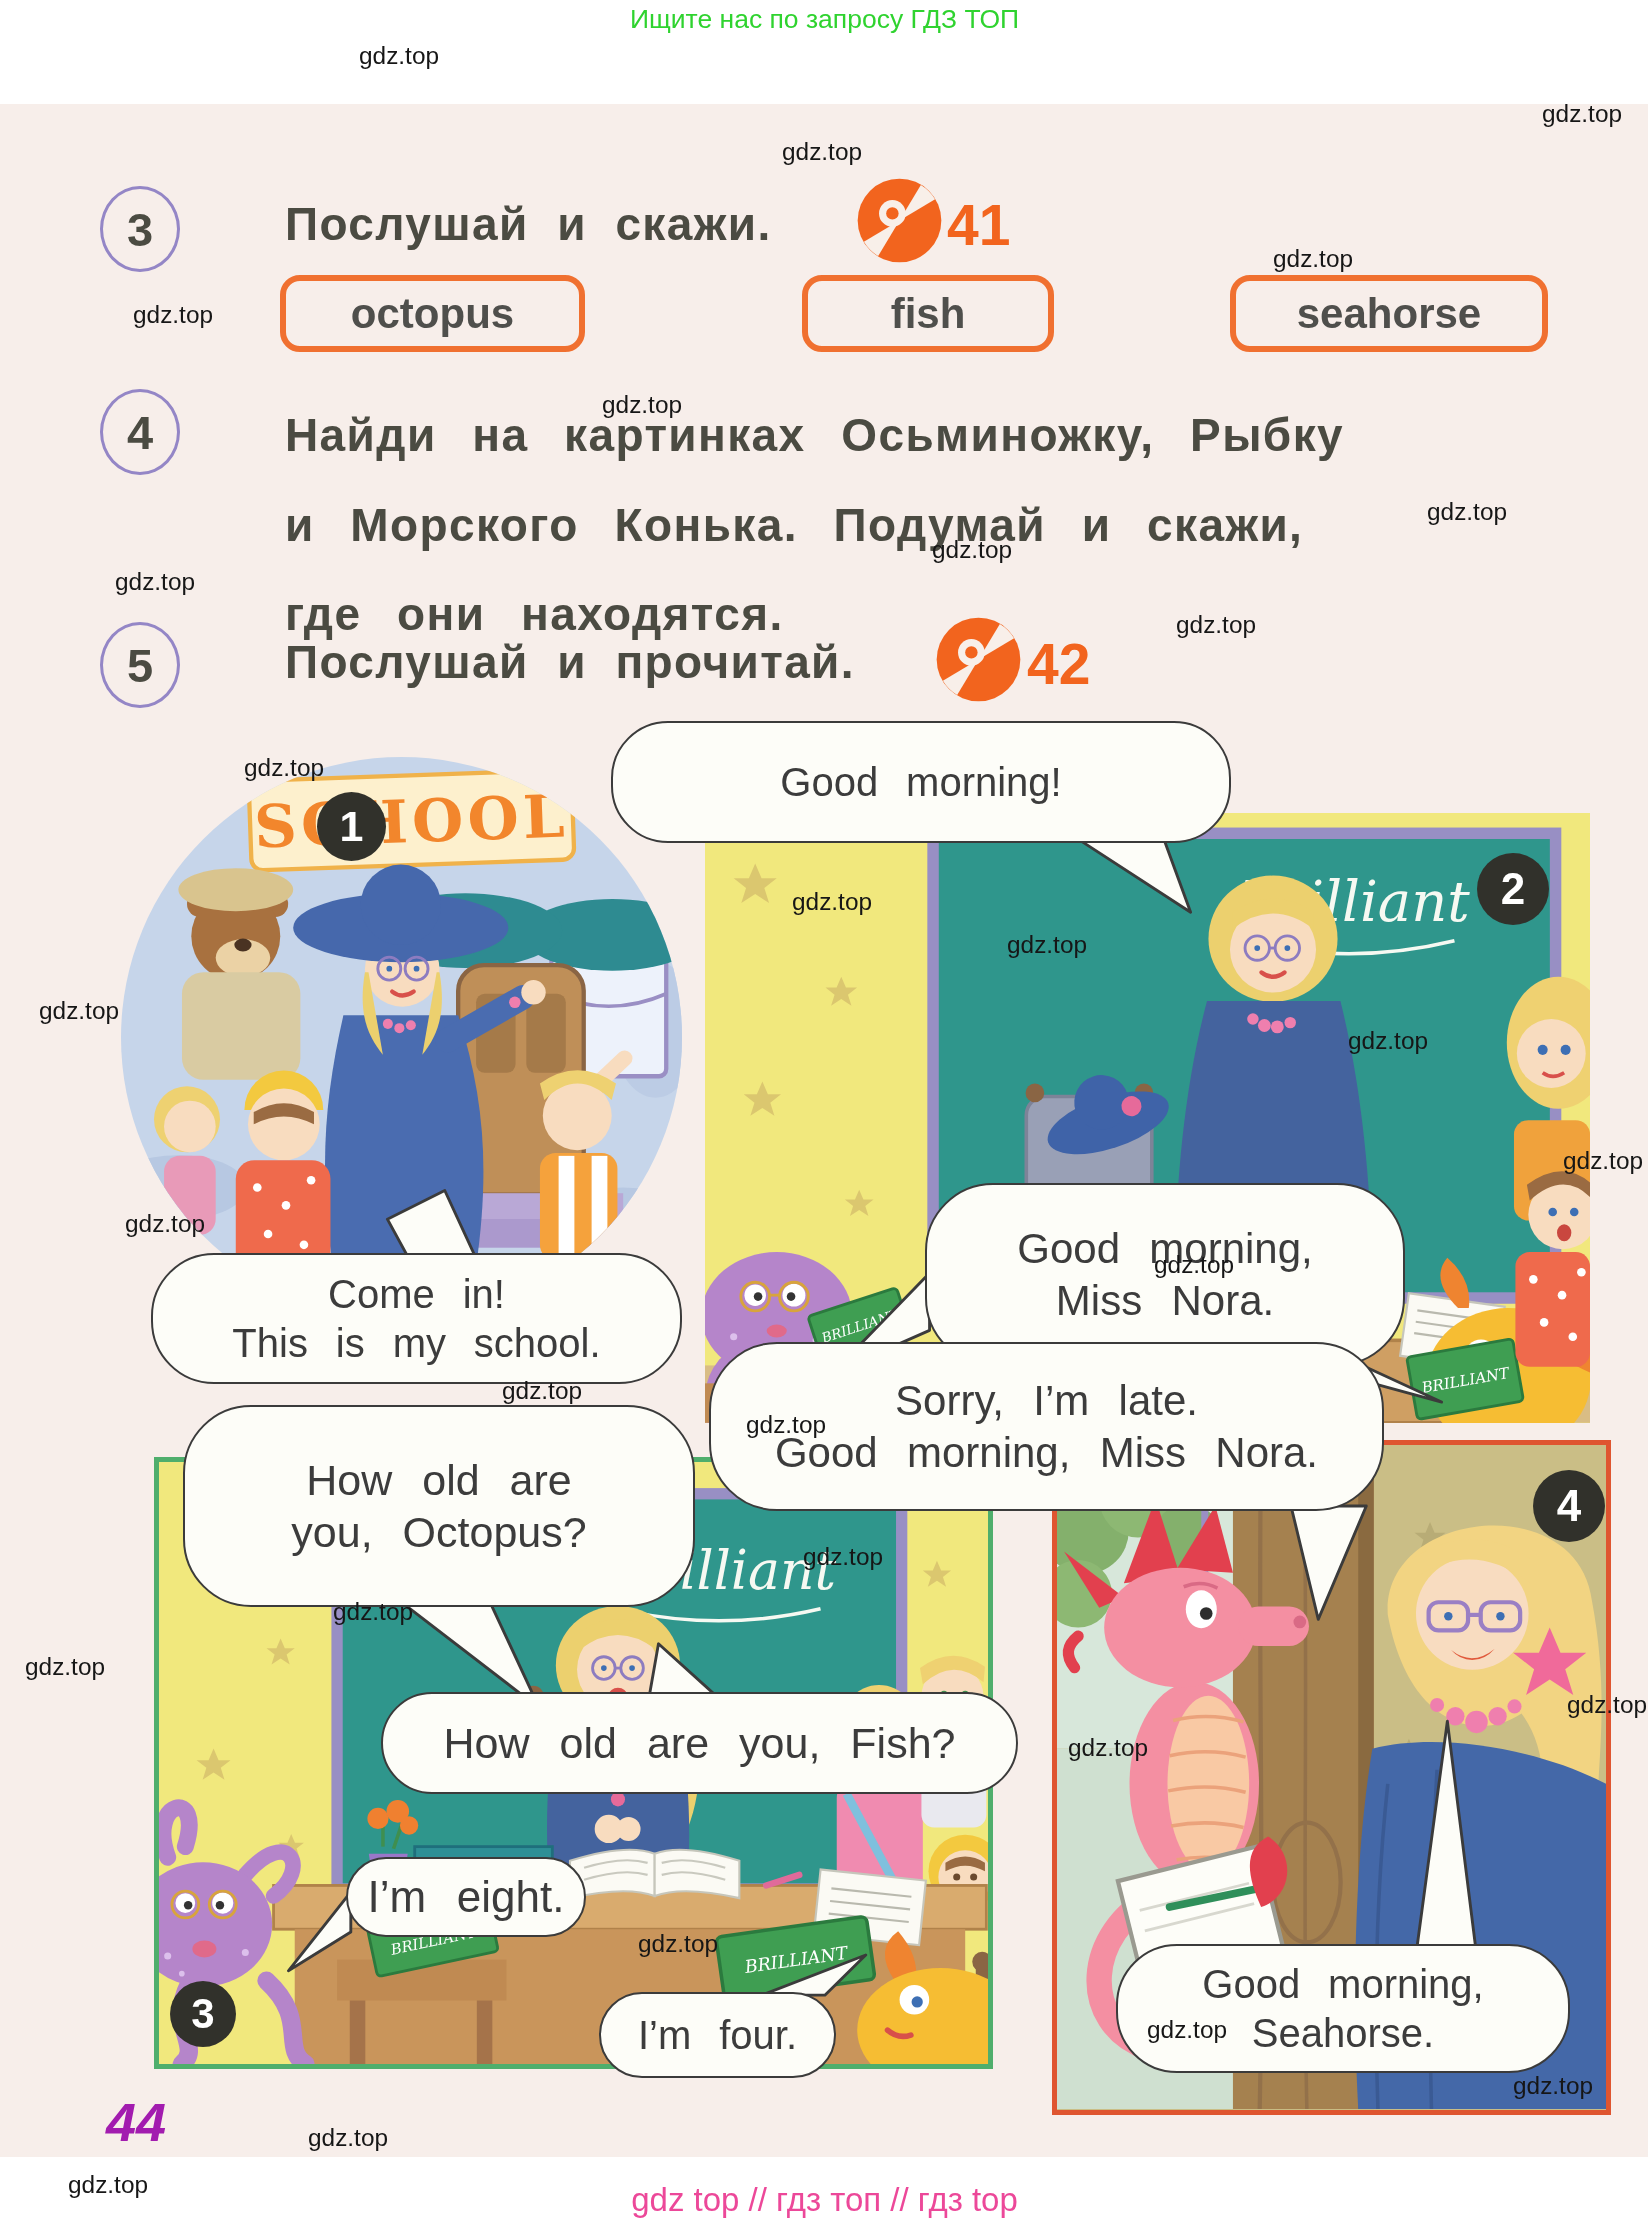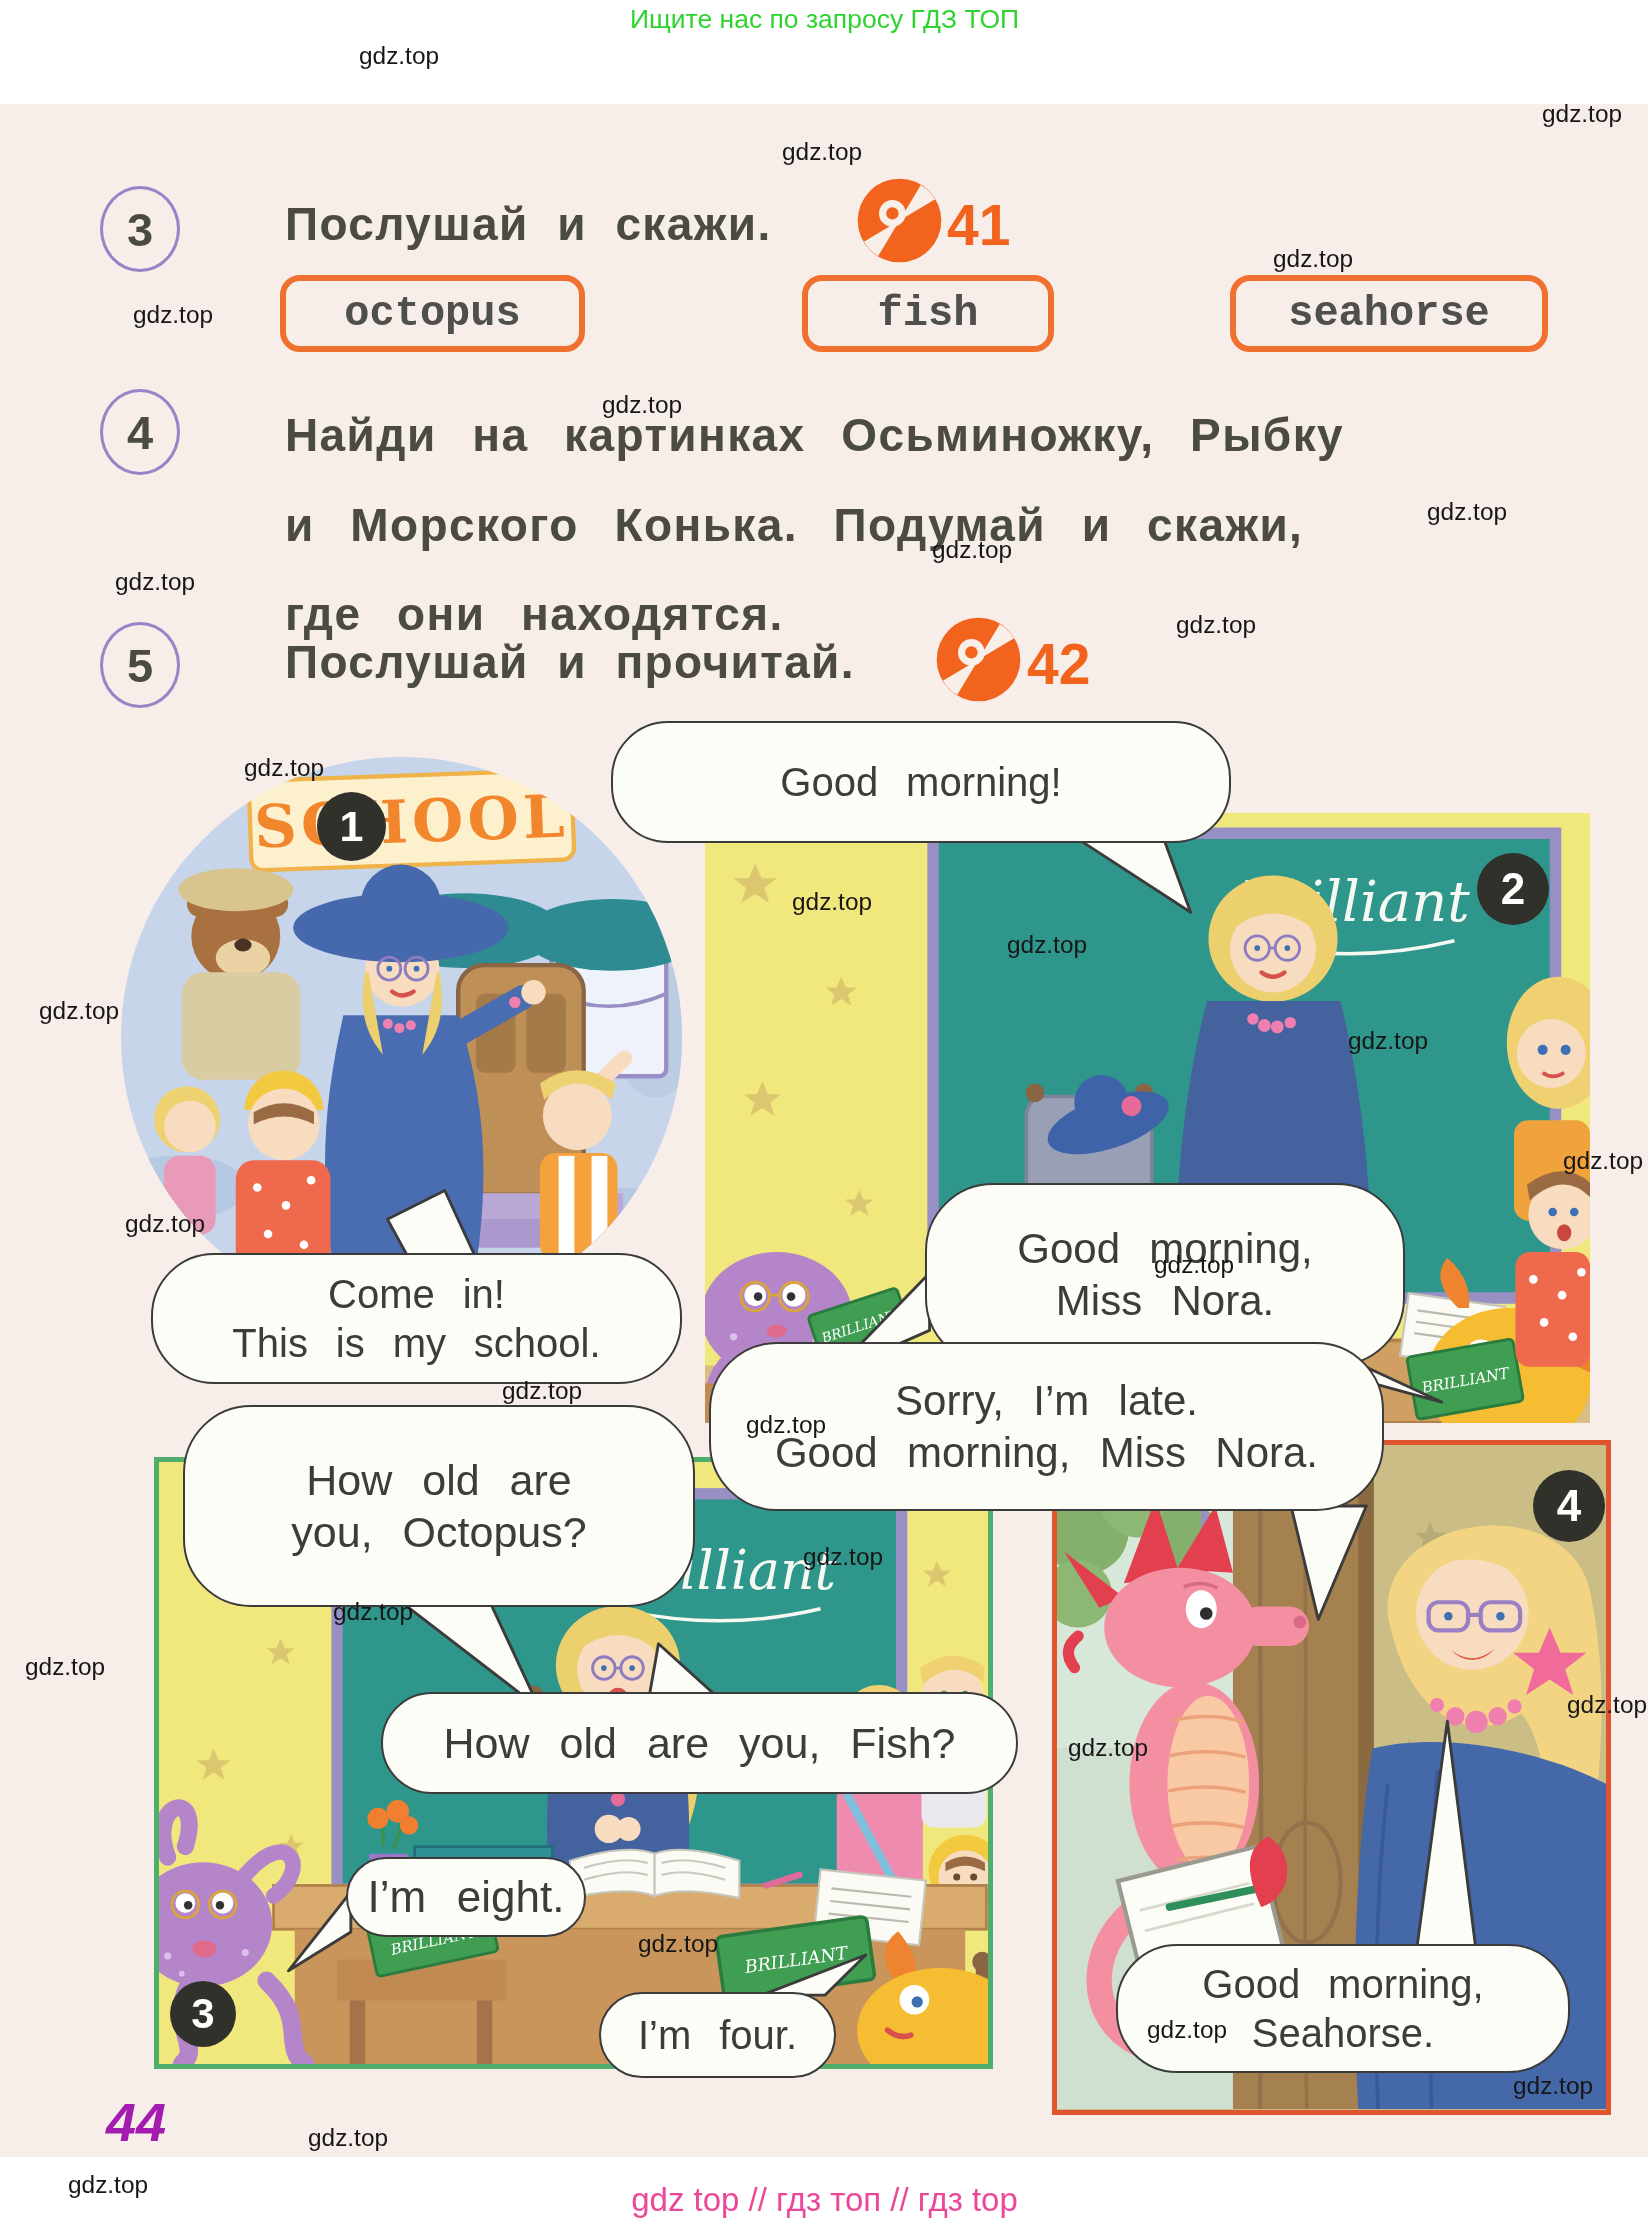--- a/index.html
+++ b/index.html
@@ -6,21 +6,21 @@
   body{width:1649px;height:2239px;position:relative;background:#ffffff;font-family:"Liberation Sans",sans-serif;overflow:hidden;}
   .paper{position:absolute;left:0;top:104px;width:1649px;height:2053px;background:#f7eeea;z-index:0;}
   .promo-top{position:absolute;left:0;top:4.3px;width:1649px;text-align:center;font-size:26.5px;color:#2fd32f;z-index:5;}
   .promo-bottom{position:absolute;left:0;top:2181px;width:1649px;text-align:center;font-size:33px;color:#ec4899;z-index:5;}
   .pageno{position:absolute;left:106px;top:2091px;font-size:54px;font-weight:bold;font-style:italic;color:#a21caf;z-index:6;}
   .wm{position:absolute;font-size:24.4px;color:#161616;z-index:50;white-space:nowrap;}
   .numcircle{position:absolute;width:80px;height:86px;border:3.6px solid #9486c6;border-radius:50%;display:flex;align-items:center;justify-content:center;font-size:47px;font-weight:bold;color:#4b4b42;z-index:10;box-sizing:border-box;}
   .ex-title{position:absolute;font-size:46px;font-weight:bold;color:#4b4b42;word-spacing:14.3px;letter-spacing:1.4px;z-index:10;white-space:nowrap;}
   .cd-icon{position:absolute;width:89px;height:89px;z-index:10;}
   .cd-num{position:absolute;font-size:57px;font-weight:bold;color:#f2641e;z-index:10;}
-  .card{position:absolute;height:77px;border:6.5px solid #f07030;border-radius:20px;display:flex;align-items:center;justify-content:center;font-family:Liberation Mono, monospace;font-weight:bold;font-size:42px;color:#4f4f4c;z-index:10;box-sizing:border-box;}
+  .card{position:absolute;height:77px;border:6.5px solid #f07030;border-radius:20px;display:flex;align-items:center;justify-content:center;font-family:Liberation Sans, sans-serif;font-weight:bold;font-size:42px;color:#4f4f4c;z-index:10;box-sizing:border-box;}
   .panel{position:absolute;overflow:hidden;z-index:10;}
   .panel svg{display:block;width:100%;height:100%;}
   .badge{position:absolute;background:#31312b;border-radius:50%;display:flex;align-items:center;justify-content:center;color:#fff;font-weight:bold;z-index:20;}
   .bubble{position:absolute;background:#fdfdf8;border:2.9px solid #3b3b3b;display:flex;flex-direction:column;align-items:center;justify-content:center;color:#3c3c3c;word-spacing:0.42em;line-height:1.22;z-index:40;text-align:center;box-sizing:border-box;}
   .tails{position:absolute;left:0;top:0;width:1649px;height:2239px;z-index:30;pointer-events:none;}
 </style>
 </head>
 <body>
 
 <svg width="0" height="0" style="position:absolute">

